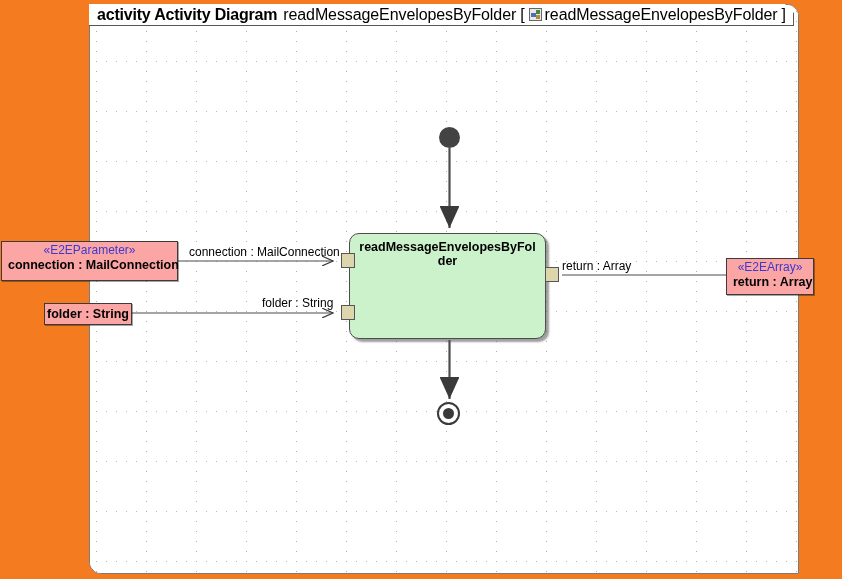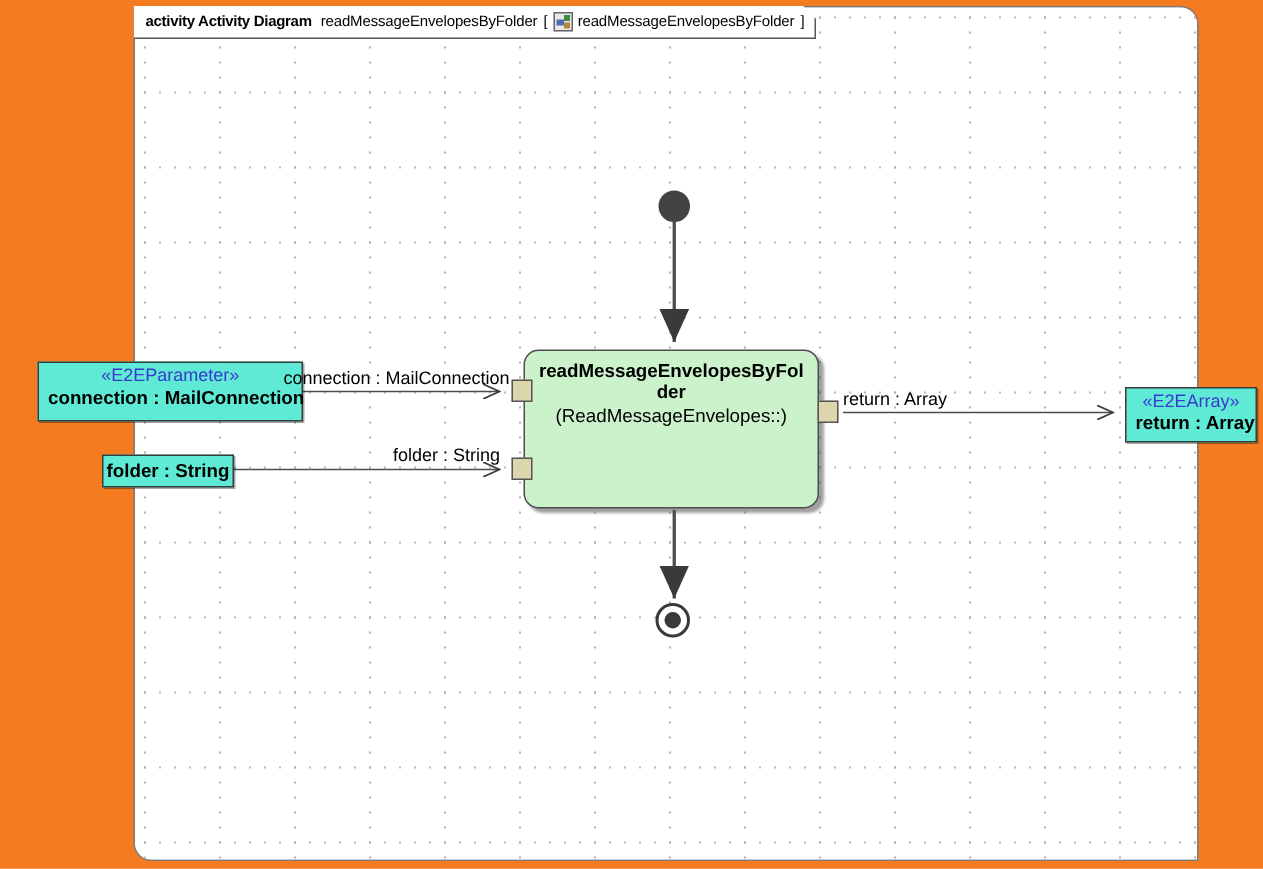--- a/index.html
+++ b/index.html
@@ -52,21 +52,21 @@
     height: 22px;
     background: #ffffff;
     border: 1px solid #555555;
     border-top: none;
     border-left: none;
     box-sizing: border-box;
     display: flex;
     align-items: center;
     padding: 0 7px 0 8px;
     white-space: nowrap;
-    font-size: 10px;
+    font-size: 16px;
     color: #000;
     
     clip-path: polygon(0 0, calc(100% - 9px) 0, 100% 9px, 100% 100%, 0 100%);
   }
   #frame-header .kw {
     font-weight: bold;
     letter-spacing: -0.2px;
   }
   #frame-header .nm {
     margin-left: 6px;
@@ -100,28 +100,27 @@
     width: 4px; height: 4px;
     background: #3f8a3f;
     box-shadow: 0 5px 0 0 #b5883f;
   }
 
   
   .node { position: absolute; box-sizing: border-box; }
 
   
   .param-box {
-    background: #5eead4;
+    background: #fca5a5;
     border: 1px solid #3b3b3b;
     box-shadow: 1px 1px 0 rgba(0,0,0,0.35);
     text-align: center;
     padding: 2px 6px;
     box-sizing: border-box;
     line-height: 1.15;
-    margin-left: 24px;
   }
   .stereo {
     color: #3a3ad0;
     font-size: 12px;
     display: block;
   }
   .param-name {
     color: #000;
     font-weight: bold;
     font-size: 12.5px;
@@ -258,21 +257,20 @@
   <span class="param-name">folder : String</span>
 </div>
 
 <div class="node param-box" id="param-return" style="left:726px; top:258px; width:88px; height:37px;">
   <span class="stereo">«E2EArray»</span>
   <span class="param-name">return : Array</span>
 </div>
 
 <div class="node" id="activity-node">
   <span class="a-title">readMessageEnvelopesByFolder</span>
-  <span class="a-sub">(ReadMessageEnvelopes::)</span>
 </div>
 
 <div class="node pin" style="left:341px; top:253px;"></div>
 <div class="node pin" style="left:341px; top:305px;"></div>
 <div class="node pin" style="left:545px; top:267px;"></div>
 
 <div class="node" id="initial-node"></div>
 <div class="node" id="final-node"></div>
 
 <div class="edge-label" style="left:189px; top:245px;">connection : MailConnection</div>

